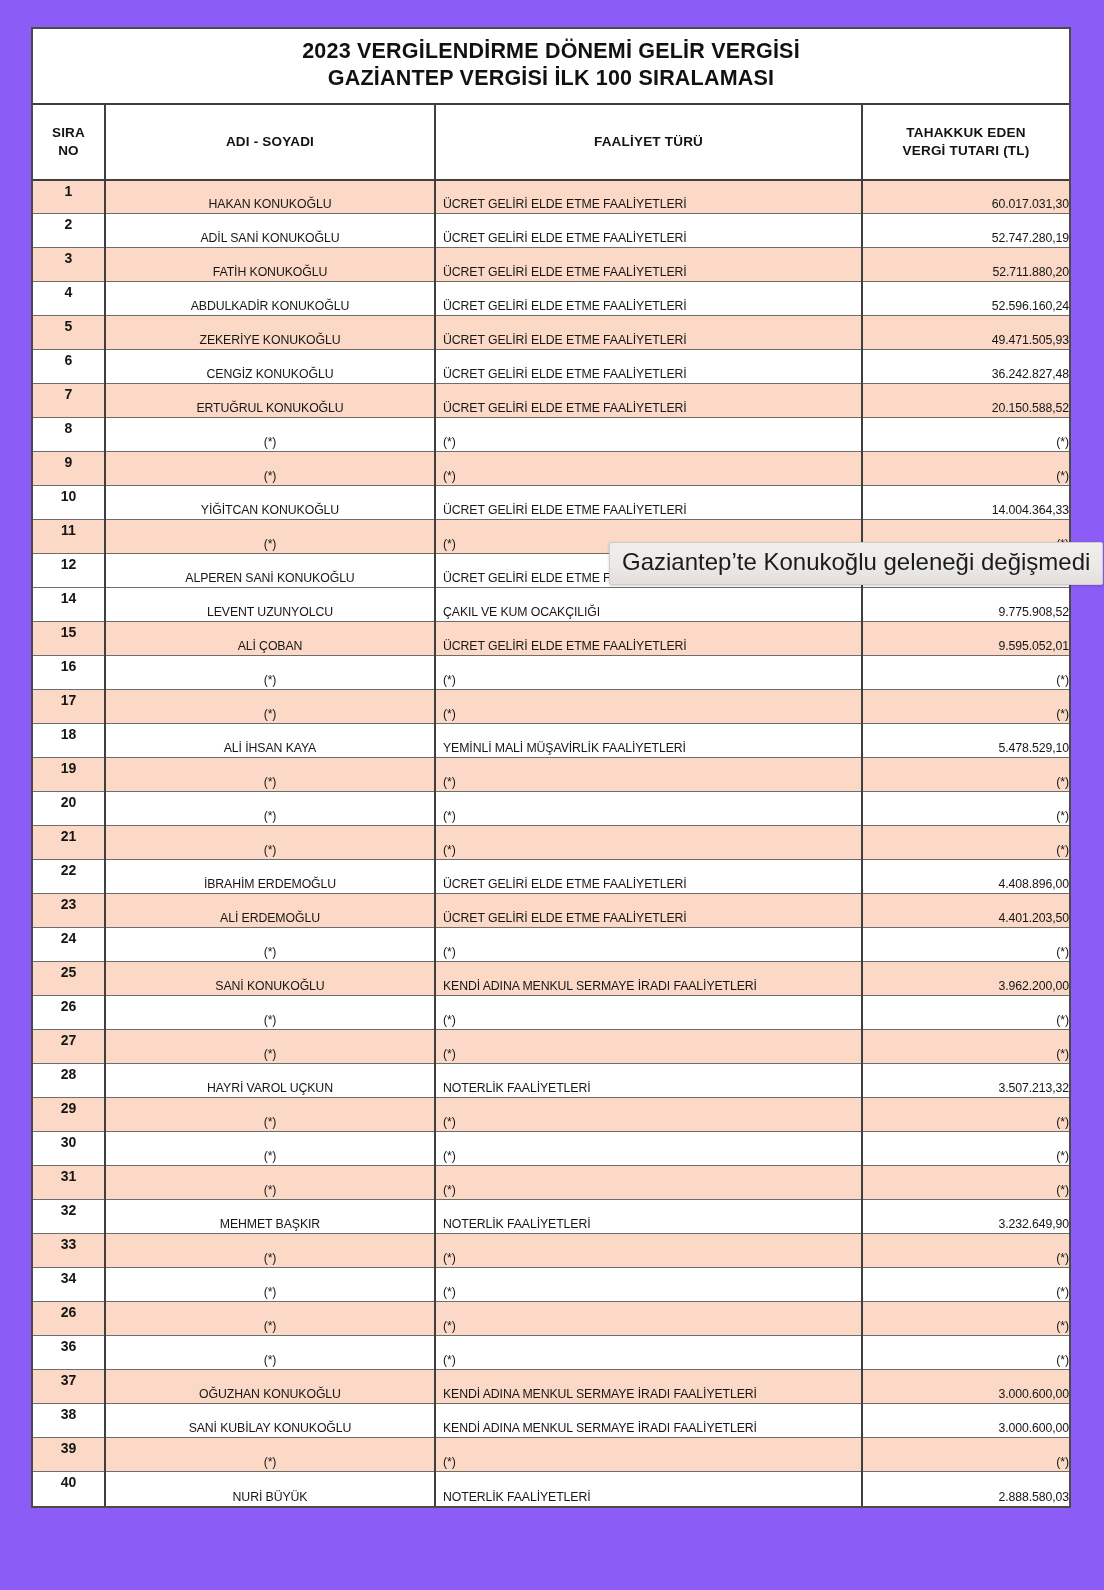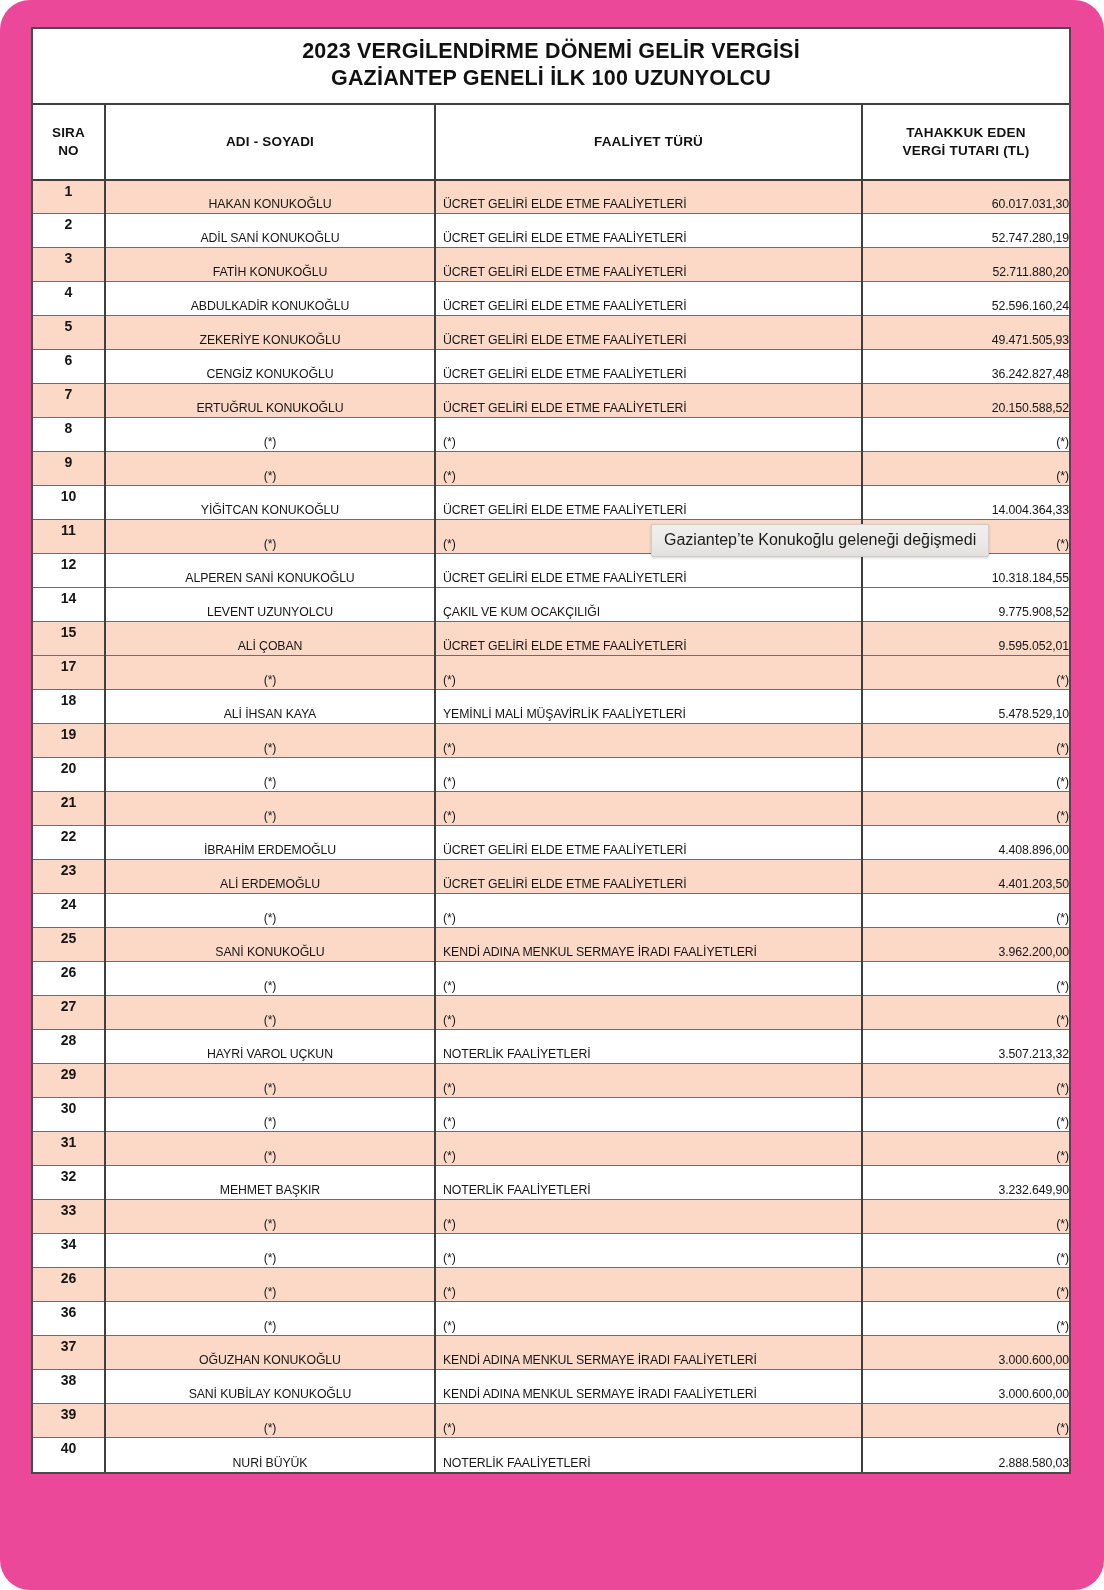--- a/index.html
+++ b/index.html
@@ -13,22 +13,21 @@
     height: 1590px;
     font-family: "Liberation Sans", sans-serif;
     position: relative;
     overflow: hidden;
   }
 
   #page {
     position: relative;
     width: 1104px;
     height: 1590px;
-    background: #ec4899;
-    border-radius: 30px;
+    background: #8b5cf6;
   }
 
   
   #doc-frame {
     position: absolute;
     left: 31px;
     top: 27px;
     width: 1040px;
     border: 2px solid #4a4a4a;
     box-sizing: border-box;
@@ -110,44 +109,43 @@
   }
   td.cell-name  { text-align: center; }
   td.cell-act   { text-align: left; margin-left: 20px; }
 
   tbody tr:last-child td { border-bottom: none; }
 
   
   #caption-overlay {
     position: absolute;
     left: 609px;
-    top: 524px;
+    top: 542px;
     padding: 5px 12px 7px 12px;
     background: linear-gradient(180deg, #f1efee 0%, #eceae8 55%, #e2dfdd 100%);
     border: 1px solid #cfcccb;
     border-radius: 2px;
     box-shadow: 0 1px 3px rgba(0,0,0,0.18);
-    font-size: 16px;
+    font-size: 24px;
     color: #1b1b1b;
     white-space: nowrap;
     line-height: 1.2;
     font-family: "Liberation Sans", sans-serif;
-    margin-left: 42px;
   }
 </style>
 </head>
 <body>
 
 <div id="page">
 
   <div id="doc-frame">
 
     <div id="title-block">
       <div class="title-line">2023 VERGİLENDİRME DÖNEMİ GELİR VERGİSİ</div>
-      <div class="title-line">GAZİANTEP GENELİ İLK 100 UZUNYOLCU</div>
+      <div class="title-line">GAZİANTEP VERGİSİ İLK 100 SIRALAMASI</div>
     </div>
 
     <table class="rank-table">
       <colgroup>
         <col class="c-no">
           <col class="c-name">
           <col class="c-act">
           <col class="c-amt">
       </colgroup>
       <thead>
@@ -242,20 +240,26 @@
             <td class="cell-name">LEVENT UZUNYOLCU</td>
             <td class="cell-act">ÇAKIL VE KUM OCAKÇILIĞI</td>
             <td class="cell-amt">9.775.908,52</td>
           </tr>
           <tr class="shade">
             <td class="cell-no">15</td>
             <td class="cell-name">ALİ ÇOBAN</td>
             <td class="cell-act">ÜCRET GELİRİ ELDE ETME FAALİYETLERİ</td>
             <td class="cell-amt">9.595.052,01</td>
           </tr>
+          <tr class="plain">
+            <td class="cell-no">16</td>
+            <td class="cell-name">(*)</td>
+            <td class="cell-act">(*)</td>
+            <td class="cell-amt">(*)</td>
+          </tr>
           <tr class="shade">
             <td class="cell-no">17</td>
             <td class="cell-name">(*)</td>
             <td class="cell-act">(*)</td>
             <td class="cell-amt">(*)</td>
           </tr>
           <tr class="plain">
             <td class="cell-no">18</td>
             <td class="cell-name">ALİ İHSAN KAYA</td>
             <td class="cell-act">YEMİNLİ MALİ MÜŞAVİRLİK FAALİYETLERİ</td>

